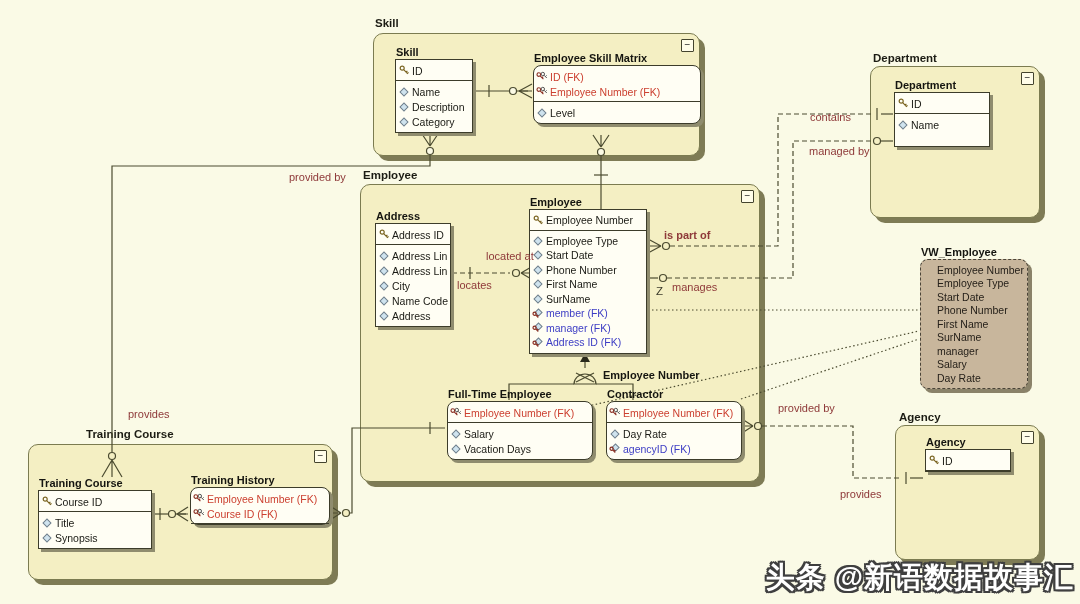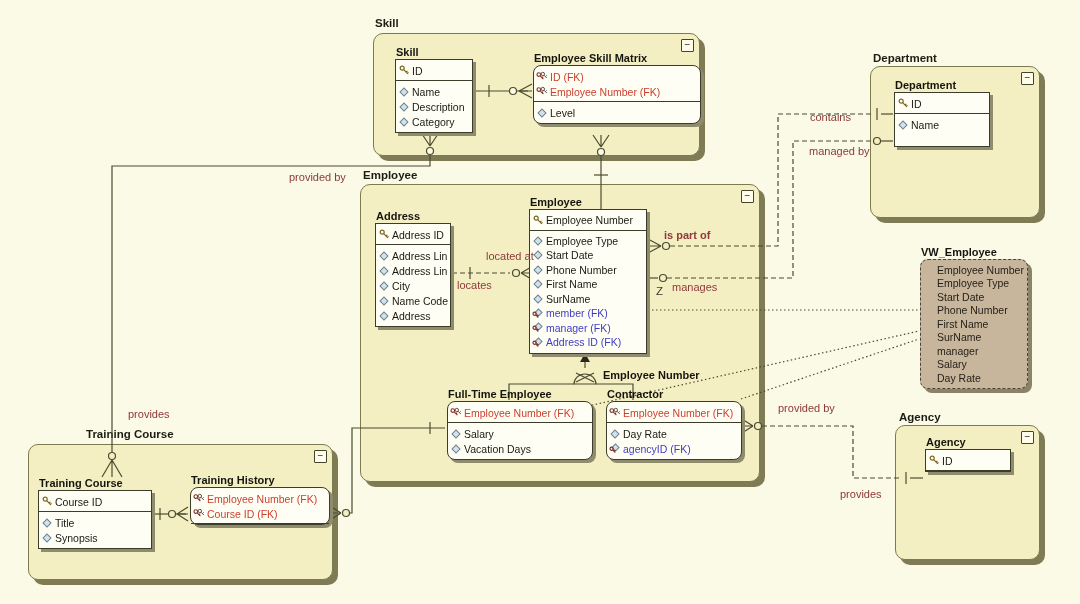--- a/index.html
+++ b/index.html
@@ -711,13 +711,14 @@
   <span class="rel-label" id="lbl-locates">locates</span>
   <span class="rel-label" id="lbl-ispartof">is part of</span>
   <span class="rel-label" id="lbl-manages">manages</span>
   <span class="rel-label z-card" id="lbl-z">Z</span>
   <span class="rel-label" id="lbl-contains">contains</span>
   <span class="rel-label" id="lbl-managedby">managed by</span>
   <span class="rel-label" id="lbl-providedby-agency">provided by</span>
   <span class="rel-label" id="lbl-provides-agency">provides</span>
   <span class="rel-label bold-dark" id="lbl-subtype">Employee Number</span>
 
+  <div class="watermark">头条 @新语数据故事汇</div>
 </div>
 
 </body></html>

